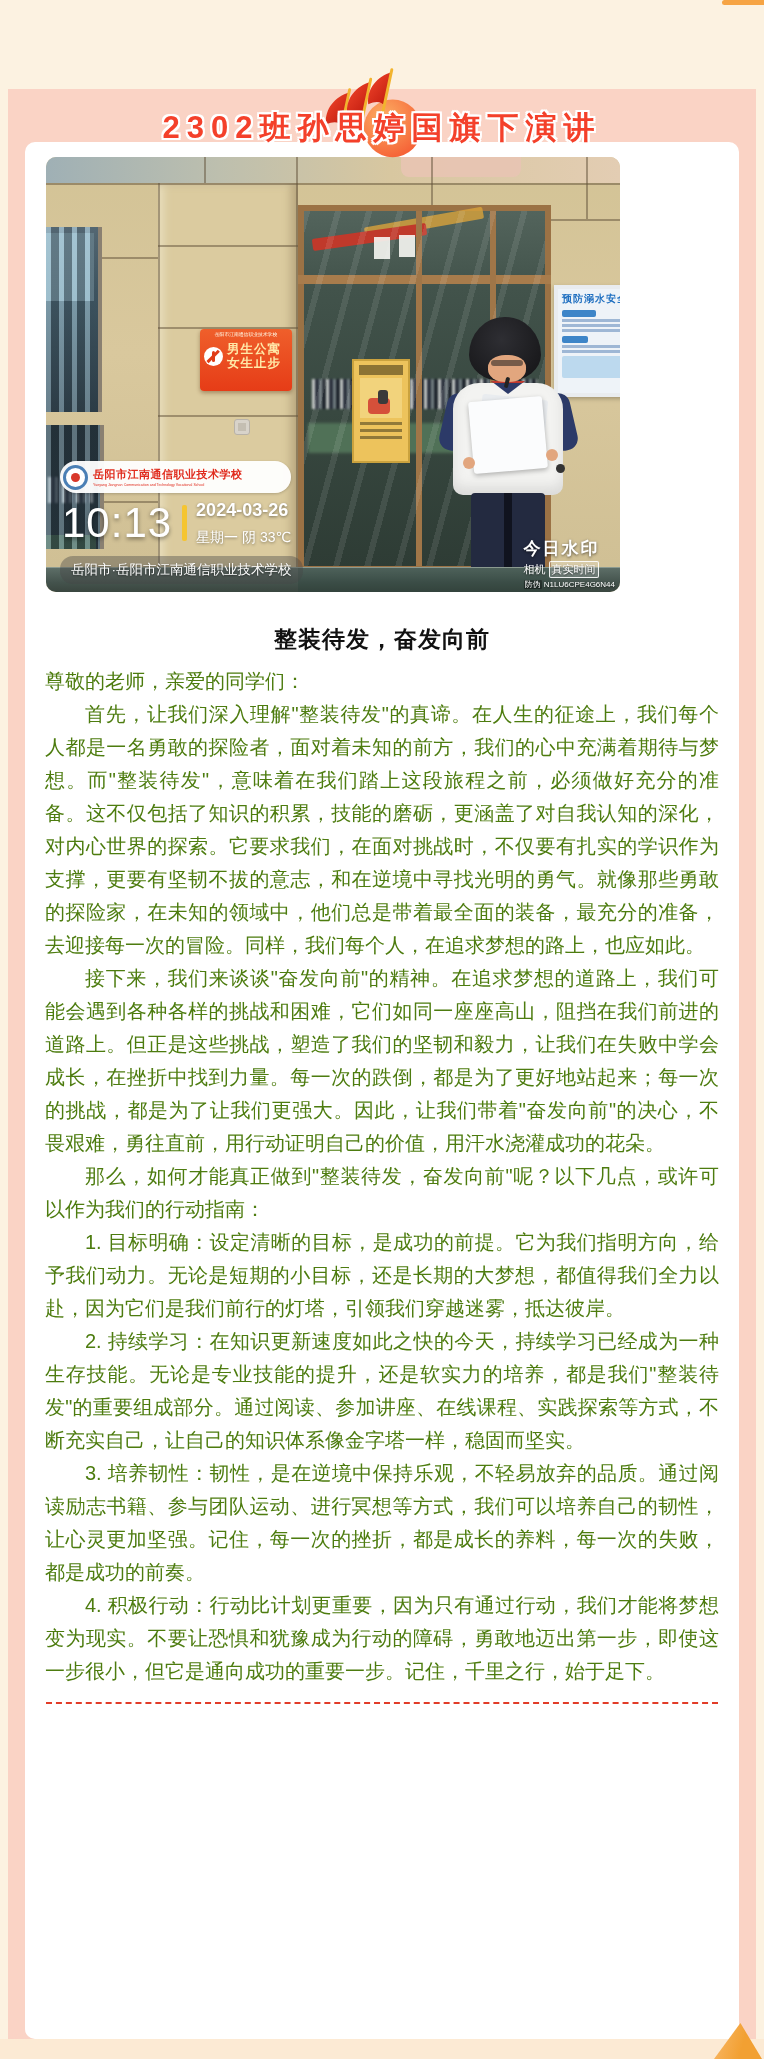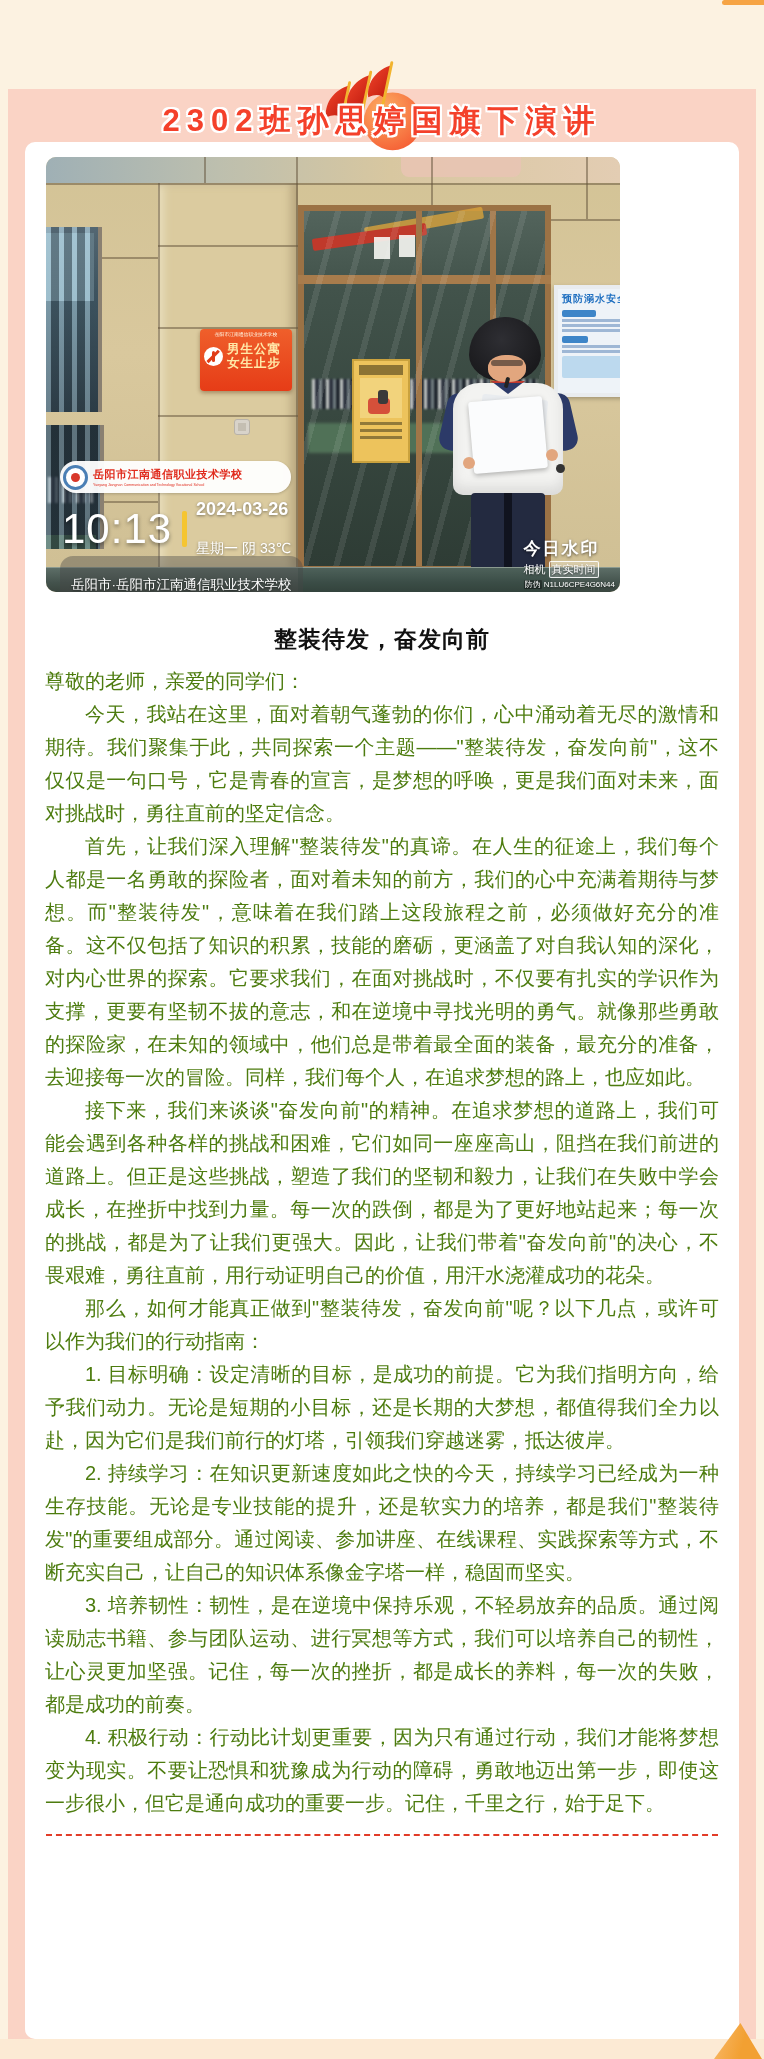--- a/index.html
+++ b/index.html
@@ -6,21 +6,21 @@
   html,body{font-family:"Liberation Sans","DejaVu Sans",sans-serif}
   body{width:764px;height:2059px;position:relative;overflow:hidden;background:#fcf2e1}
 
   
   .top-tab{position:absolute;top:0;right:0;width:42px;height:5px;background:#f6a444;border-radius:3px 0 0 3px}
 
   
   .pink-panel{position:absolute;left:8px;right:8px;top:89px;bottom:20px;background:#fad3c5}
 
   
-  .band{position:absolute;left:0;right:0;top:5px;height:53px}
+  .band{position:absolute;left:0;right:0;top:12px;height:53px}
   .band-title{position:relative;z-index:2;text-align:center;line-height:53px;font-size:31px;font-weight:bold;
     color:#f4402a;letter-spacing:7px;
     text-shadow:-2px -2px 0 #fff,2px -2px 0 #fff,-2px 2px 0 #fff,2px 2px 0 #fff,0 -2px 0 #fff,0 2px 0 #fff,-2px 0 0 #fff,2px 0 0 #fff}
   .hdr-flags{position:absolute;left:50%;transform:translateX(-54%);top:-36px;width:118px;height:96px;z-index:1}
 
   
   .sheet{position:absolute;left:17px;right:17px;top:53px;bottom:0;background:#fff;border-radius:10px;overflow:hidden}
 
   
   .photo{position:absolute;left:21px;top:15px;width:574px;height:435px;border-radius:10px;overflow:hidden;
@@ -111,23 +111,23 @@
   .wm-badge{position:absolute;left:14px;top:304px;height:32px;display:flex;align-items:center;gap:5px;
     background:rgba(255,255,255,.95);border-radius:17px;padding:2px 12px 2px 3px;z-index:5;box-shadow:0 1px 3px rgba(0,0,0,.2)}
   .badge-logo{width:25px;height:25px;border-radius:50%;background:#fff;border:3px solid #4a7fb5;position:relative;flex:0 0 auto}
   .badge-logo:before{content:"";position:absolute;left:5px;top:5px;width:9px;height:9px;background:#d8372a;border-radius:50%}
   .badge-cn{font-size:11px;font-weight:bold;color:#e02b1d;white-space:nowrap;letter-spacing:.5px}
   .badge-en{font-size:6px;transform:scale(.6);transform-origin:left center;color:#e02b1d;white-space:nowrap}
   .wm-time{position:absolute;left:16px;top:342px;display:flex;align-items:center;z-index:5;color:#fff}
   .wm-clock{font-size:42px;font-weight:normal;letter-spacing:1px;text-shadow:0 2px 4px rgba(0,0,0,.45)}
   .wm-bar{width:5px;height:36px;background:#f5c531;border-radius:2px;margin:0 9px 0 10px}
   .wm-date{font-size:18px;font-weight:bold;text-shadow:0 1px 3px rgba(0,0,0,.45)}
-  .wm-week{font-size:14px;margin-top:20px;text-shadow:0 1px 3px rgba(0,0,0,.45)}
+  .wm-week{font-size:14px;margin-top:8px;text-shadow:0 1px 3px rgba(0,0,0,.45)}
   .wm-loc{position:absolute;left:14px;top:399px;z-index:5;background:rgba(70,70,70,.4);border-radius:13px;
-    padding:20px 11px;color:#fff;font-size:13.5px;text-shadow:0 1px 2px rgba(0,0,0,.5);white-space:nowrap}
+    padding:5px 11px;color:#fff;font-size:13.5px;text-shadow:0 1px 2px rgba(0,0,0,.5);white-space:nowrap}
   .wm-right{position:absolute;right:5px;bottom:2px;z-index:5;color:#fff}
   .wm-app{font-size:17px;font-weight:bold;letter-spacing:2px;text-shadow:0 1px 3px rgba(0,0,0,.6)}
   .wm-cam{font-size:11px;margin-top:1px;text-shadow:0 1px 2px rgba(0,0,0,.6)}
   .wm-rt{display:inline-block;border:1px solid rgba(255,255,255,.9);background:rgba(255,255,255,.18);
     padding:0 2px;margin-left:3px;border-radius:2px}
   .wm-code{font-size:8px;margin-top:1px;text-shadow:0 1px 2px rgba(0,0,0,.6)}
   .wm-fw{background:rgba(0,0,0,.35);padding:0 1px;border-radius:1px}
 
   
   .speech{padding:466px 20px 18px}
@@ -292,21 +292,20 @@
           <span class="wm-fw">防伪</span>
           <span>N1LU6CPE4G6N44</span>
         </div>
       </div>
     </div>
 
     <div class="speech">
       <div class="sp-title">整装待发，奋发向前</div>
       <div class="sp-body">
           <p>尊敬的老师，亲爱的同学们：</p>
-          <p>今天，我站在这里，面对着朝气蓬勃的你们，心中涌动着无尽的激情和期待。我们聚集于此，共同探索一个主题——"整装待发，奋发向前"，这不仅仅是一句口号，它是青春的宣言，是梦想的呼唤，更是我们面对未来，面对挑战时，勇往直前的坚定信念。</p>
           <p>首先，让我们深入理解"整装待发"的真谛。在人生的征途上，我们每个人都是一名勇敢的探险者，面对着未知的前方，我们的心中充满着期待与梦想。而"整装待发"，意味着在我们踏上这段旅程之前，必须做好充分的准备。这不仅包括了知识的积累，技能的磨砺，更涵盖了对自我认知的深化，对内心世界的探索。它要求我们，在面对挑战时，不仅要有扎实的学识作为支撑，更要有坚韧不拔的意志，和在逆境中寻找光明的勇气。就像那些勇敢的探险家，在未知的领域中，他们总是带着最全面的装备，最充分的准备，去迎接每一次的冒险。同样，我们每个人，在追求梦想的路上，也应如此。</p>
           <p>接下来，我们来谈谈"奋发向前"的精神。在追求梦想的道路上，我们可能会遇到各种各样的挑战和困难，它们如同一座座高山，阻挡在我们前进的道路上。但正是这些挑战，塑造了我们的坚韧和毅力，让我们在失败中学会成长，在挫折中找到力量。每一次的跌倒，都是为了更好地站起来；每一次的挑战，都是为了让我们更强大。因此，让我们带着"奋发向前"的决心，不畏艰难，勇往直前，用行动证明自己的价值，用汗水浇灌成功的花朵。</p>
           <p>那么，如何才能真正做到"整装待发，奋发向前"呢？以下几点，或许可以作为我们的行动指南：</p>
           <p>1. 目标明确：设定清晰的目标，是成功的前提。它为我们指明方向，给予我们动力。无论是短期的小目标，还是长期的大梦想，都值得我们全力以赴，因为它们是我们前行的灯塔，引领我们穿越迷雾，抵达彼岸。</p>
           <p>2. 持续学习：在知识更新速度如此之快的今天，持续学习已经成为一种生存技能。无论是专业技能的提升，还是软实力的培养，都是我们"整装待发"的重要组成部分。通过阅读、参加讲座、在线课程、实践探索等方式，不断充实自己，让自己的知识体系像金字塔一样，稳固而坚实。</p>
           <p>3. 培养韧性：韧性，是在逆境中保持乐观，不轻易放弃的品质。通过阅读励志书籍、参与团队运动、进行冥想等方式，我们可以培养自己的韧性，让心灵更加坚强。记住，每一次的挫折，都是成长的养料，每一次的失败，都是成功的前奏。</p>
           <p>4. 积极行动：行动比计划更重要，因为只有通过行动，我们才能将梦想变为现实。不要让恐惧和犹豫成为行动的障碍，勇敢地迈出第一步，即使这一步很小，但它是通向成功的重要一步。记住，千里之行，始于足下。</p>
         </div>
       <hr class="dash">
     </div>

